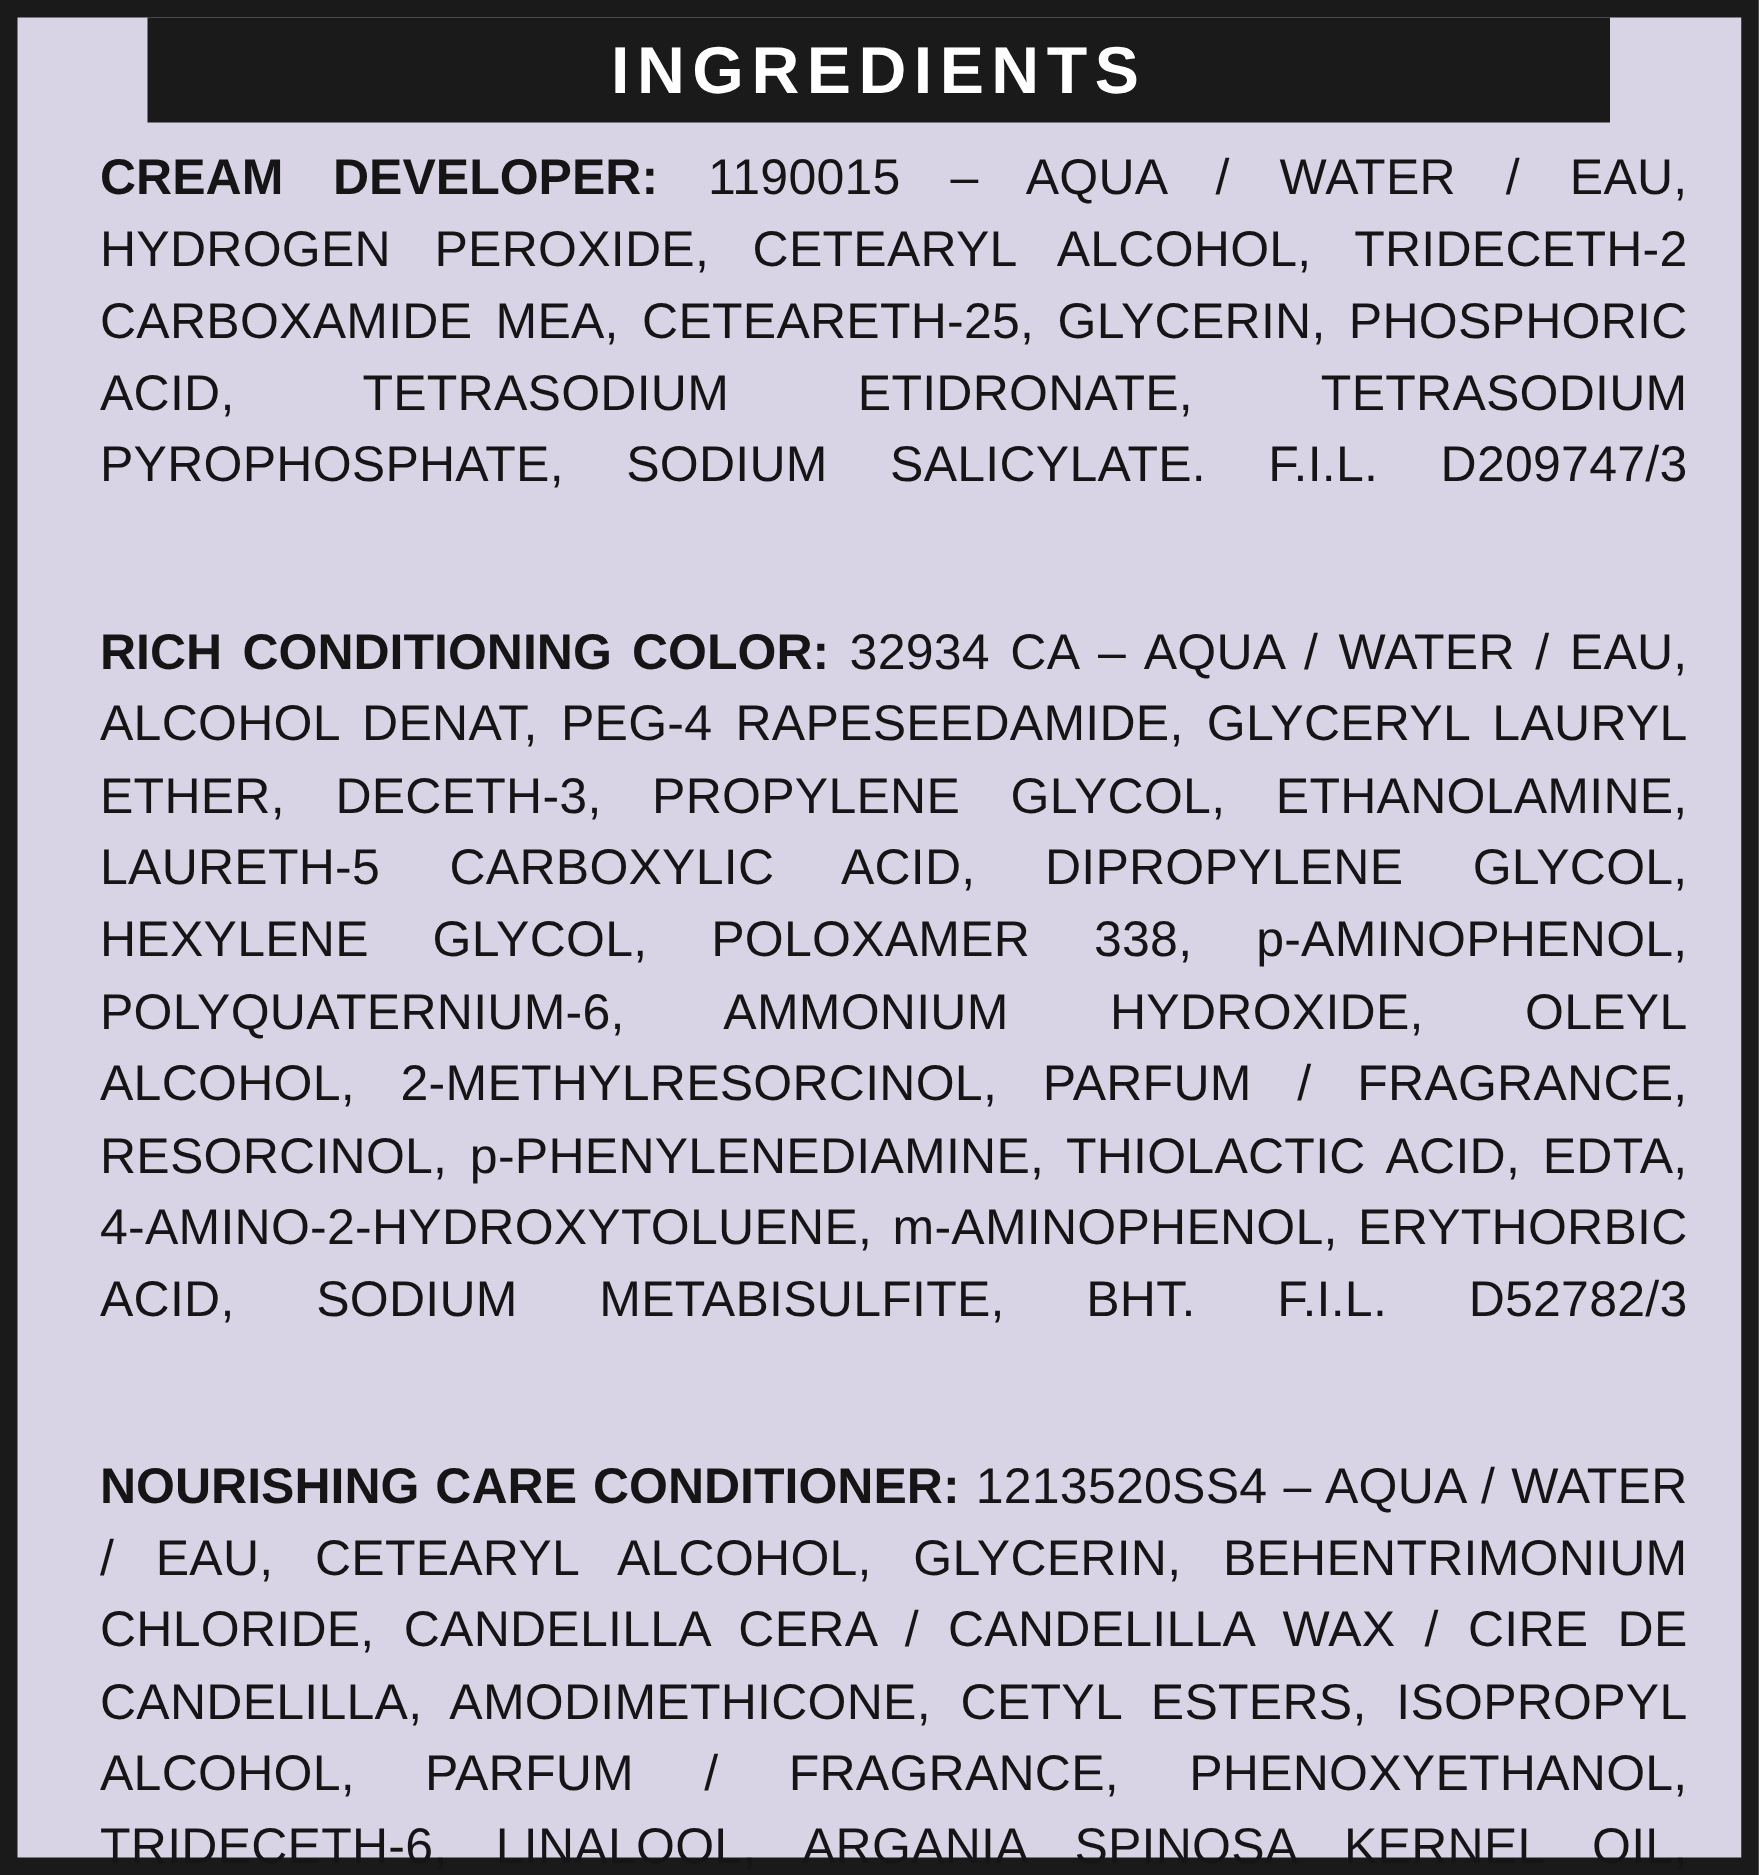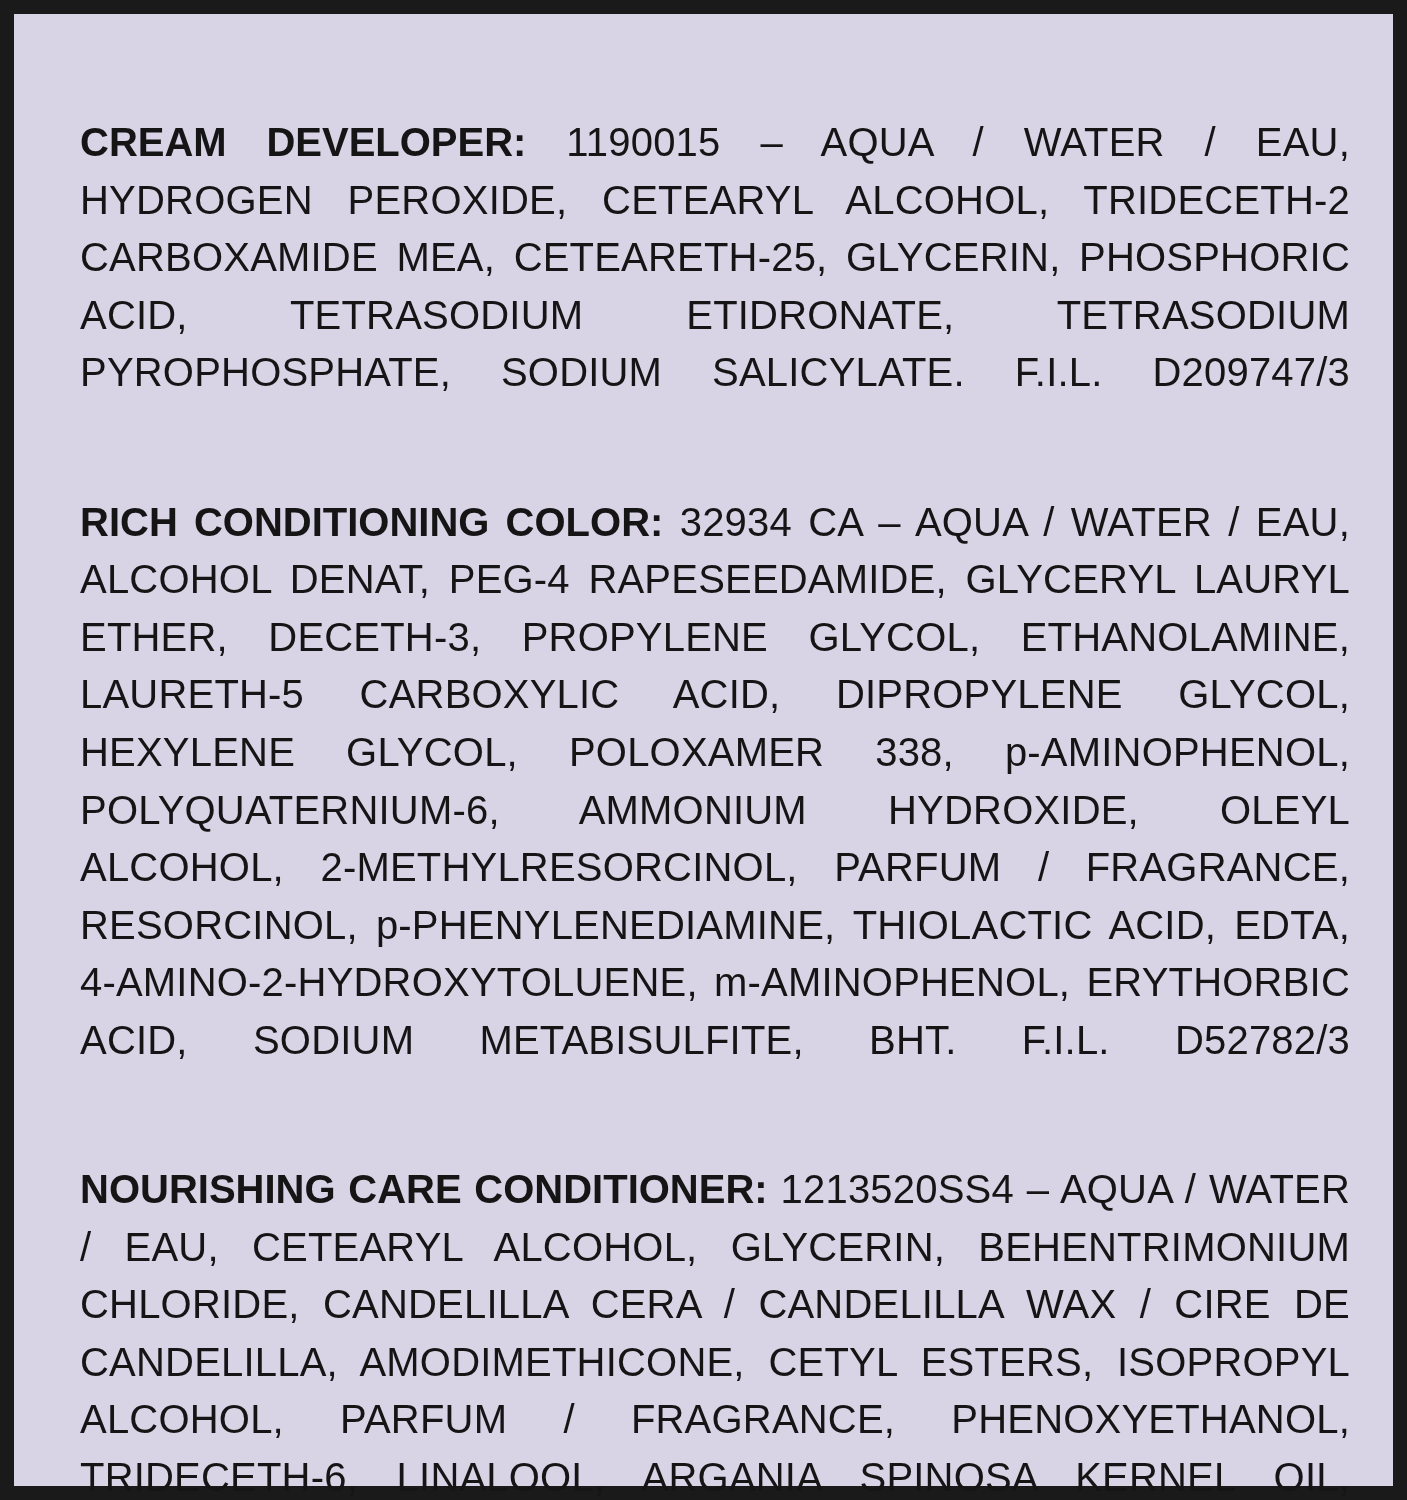--- a/index.html
+++ b/index.html
@@ -73,20 +73,23 @@
     content: "";
     display: inline-block;
     width: 100%;
   }
 </style>
 </head>
 <body>
 
 <div class="panel">
 
+  <div class="header-bar">
+    <span class="header-title">INGREDIENTS</span>
+  </div>
 
   <div class="content">
 
     <div class="section"><span class="label">CREAM DEVELOPER:</span><span class="body"> 1190015 – AQUA / WATER / EAU, HYDROGEN PEROXIDE, CETEARYL ALCOHOL, TRIDECETH-2 CARBOXAMIDE MEA, CETEARETH-25, GLYCERIN, PHOSPHORIC ACID, TETRASODIUM ETIDRONATE, TETRASODIUM PYROPHOSPHATE, SODIUM SALICYLATE. F.I.L. D209747/3</span></div>
 
     <div class="section"><span class="label">RICH CONDITIONING COLOR:</span><span class="body"> 32934 CA – AQUA / WATER / EAU, ALCOHOL DENAT, PEG-4 RAPESEEDAMIDE, GLYCERYL LAURYL ETHER, DECETH-3, PROPYLENE GLYCOL, ETHANOLAMINE, LAURETH-5 CARBOXYLIC ACID, DIPROPYLENE GLYCOL, HEXYLENE GLYCOL, POLOXAMER 338, p-AMINOPHENOL, POLYQUATERNIUM-6, AMMONIUM HYDROXIDE, OLEYL ALCOHOL, 2-METHYLRESORCINOL, PARFUM / FRAGRANCE, RESORCINOL, p-PHENYLENEDIAMINE, THIOLACTIC ACID, EDTA, 4-AMINO-2-HYDROXYTOLUENE, m-AMINOPHENOL, ERYTHORBIC ACID, SODIUM METABISULFITE, BHT. F.I.L. D52782/3</span></div>
 
     <div class="section"><span class="label">NOURISHING CARE CONDITIONER:</span><span class="body"> 1213520SS4  – AQUA / WATER / EAU, CETEARYL ALCOHOL, GLYCERIN, BEHENTRIMONIUM CHLORIDE, CANDELILLA CERA / CANDELILLA WAX / CIRE DE CANDELILLA, AMODIMETHICONE, CETYL ESTERS, ISOPROPYL ALCOHOL, PARFUM / FRAGRANCE, PHENOXYETHANOL, TRIDECETH-6, LINALOOL, ARGANIA SPINOSA KERNEL OIL, GLYCINE SOJA OIL / SOYBEAN OIL. TOCOPHEROL, CHLORHEXIDINE DIGLUCONATE, CETRIMONIUM CHLORIDE, SODIUM HYDROXIDE. F.I.L. D234847/1</span></div>
 
   </div>

